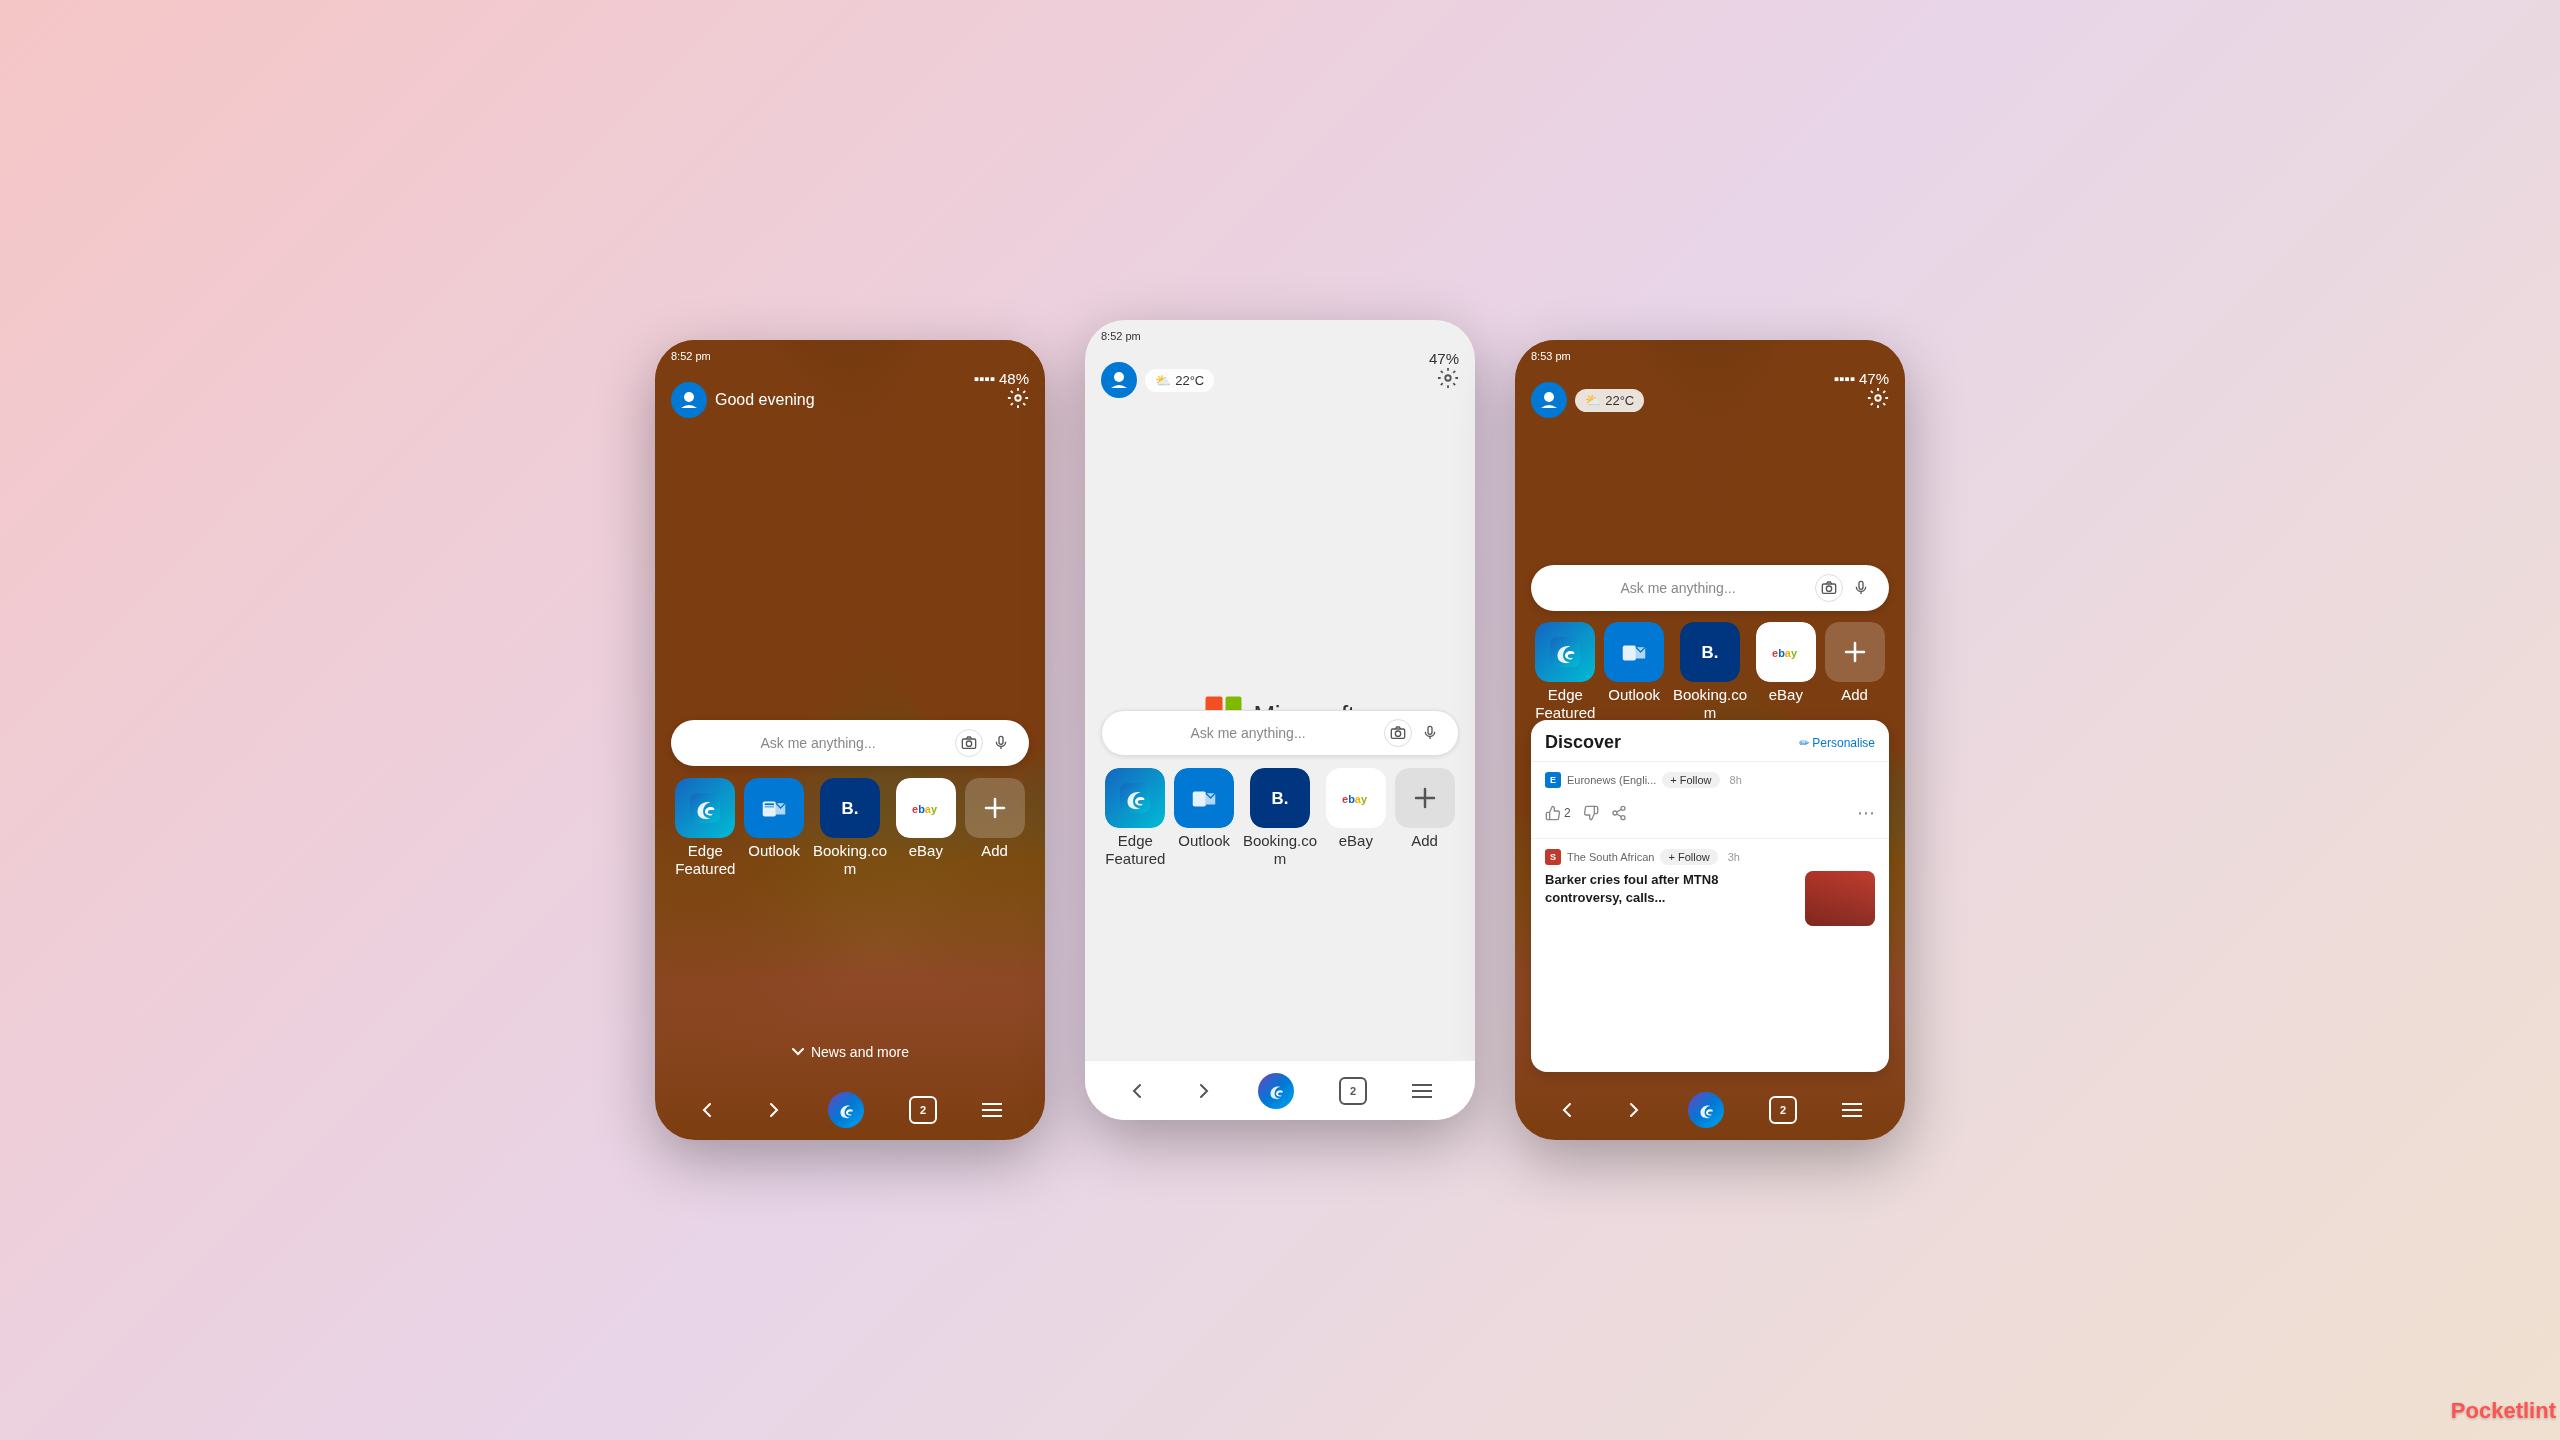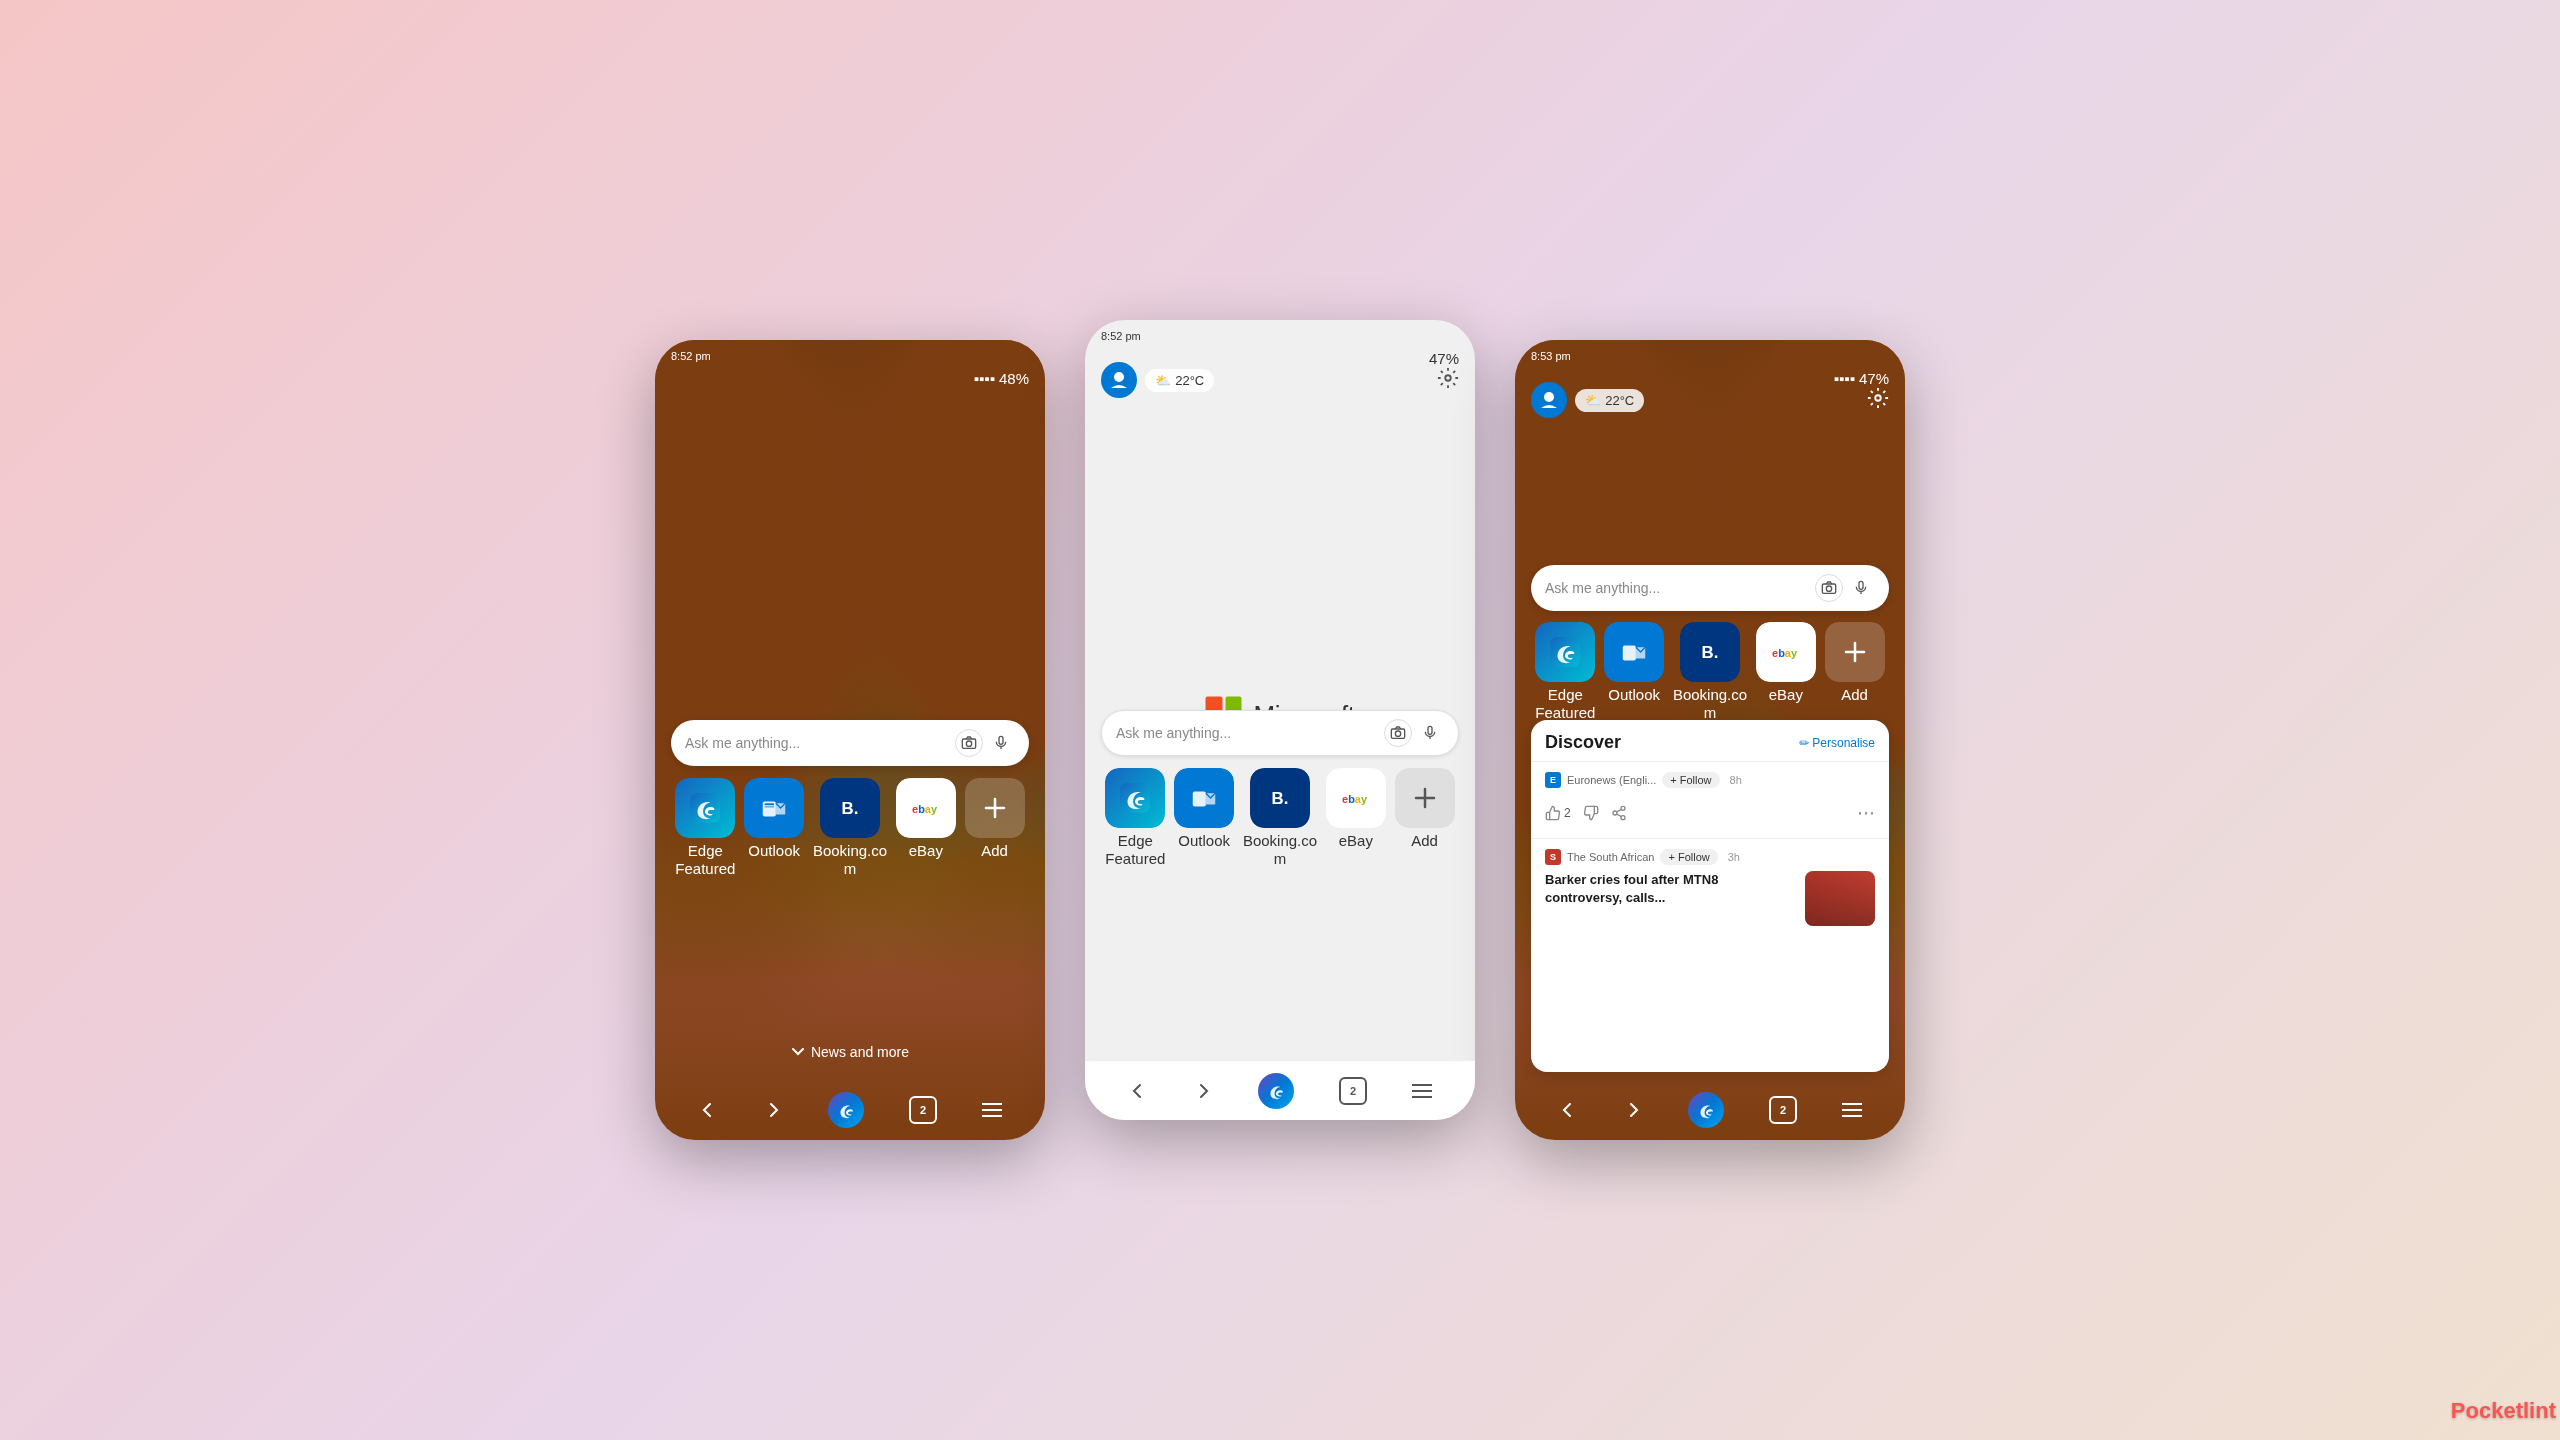--- a/index.html
+++ b/index.html
@@ -167,20 +167,21 @@
       right: 16px;
       height: 46px;
       background: white;
       border-radius: 25px;
       display: flex;
       align-items: center;
       padding: 0 14px;
       gap: 4px;
       box-shadow: 0 2px 8px rgba(0,0,0,0.15);
       z-index: 10;
+      text-align: center;
     }
 
     .search-bar.shadow-less {
       box-shadow: 0 1px 4px rgba(0,0,0,0.1);
       border: 1px solid #e0e0e0;
     }
 
     .search-placeholder {
       flex: 1;
       font-size: 14px;
@@ -585,20 +586,37 @@
     <div class="phone-bg-overlay"></div>
 
     <div class="status-bar dark">
       <span class="status-bar-left">8:52 pm</span>
       <div class="status-bar-right">
         <span>▪▪▪▪</span>
         <span>48%</span>
       </div>
     </div>
 
+    <div class="top-bar">
+      <div class="top-bar-left">
+        <div class="avatar">
+          <svg width="20" height="20" viewBox="0 0 20 20">
+              <circle cx="10" cy="7" r="5" fill="white"></circle>
+              <path d="M2 18 Q10 12 18 18" fill="white"></path>
+            </svg>
+        </div>
+        <span class="greeting">Good evening</span>
+      </div>
+      <div class="top-bar-right">
+        <svg width="22" height="22" viewBox="0 0 24 24" fill="none" stroke="white" stroke-width="2">
+            <circle cx="12" cy="12" r="3"></circle>
+            <path d="M12 1v3M12 20v3M4.2 4.2l2.1 2.1M17.7 17.7l2.1 2.1M1 12h3M20 12h3M4.2 19.8l2.1-2.1M17.7 6.3l2.1-2.1"></path>
+          </svg>
+      </div>
+    </div>
 
     <div class="search-bar" style="top: 380px;">
       <span class="search-placeholder">Ask me anything...</span>
       <div class="search-icon">
         <svg width="16" height="16" viewBox="0 0 24 24" fill="none" stroke="#555" stroke-width="2">
             <rect x="2" y="6" width="20" height="14" rx="2"></rect>
             <circle cx="12" cy="13" r="4"></circle>
             <path d="M8 6l2-3h4l2 3"></path>
           </svg>
       </div>

